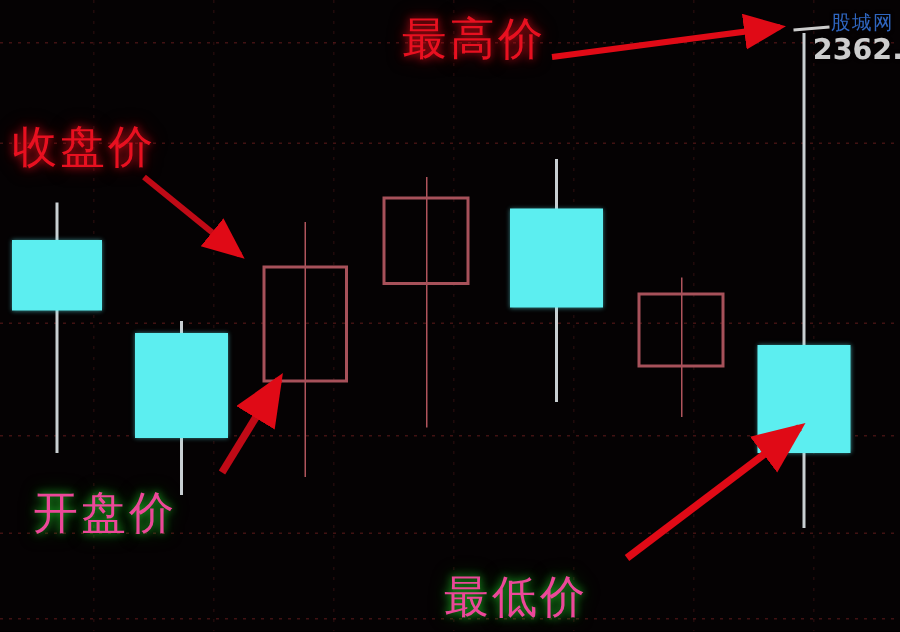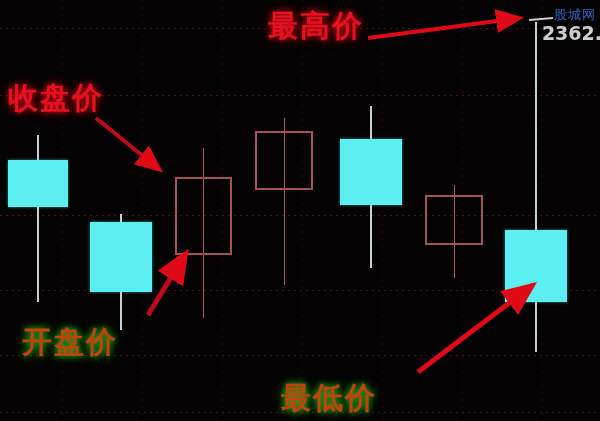--- a/index.html
+++ b/index.html
@@ -28,31 +28,31 @@
   
   .candle{position:absolute;}
   .wick{position:absolute;width:2px;background:#c9cfd2;}
   .wick.red{background:#b0545c;width:1px;}
   .body-cyan{position:absolute;background:#5ceef0;box-shadow:0 0 3px rgba(92,238,240,.55);}
   .body-hollow{position:absolute;border:2px solid #a7515a;background:transparent;}
 
   
   .anno{
     position:absolute;
-    font-weight:bold;
+    font-weight:normal;
     white-space:nowrap;
     letter-spacing:2px;
   }
   .anno.red{
     color:#e81020;
     text-shadow:0 0 6px rgba(230,15,25,.85),0 0 12px rgba(190,10,20,.5);
     font-size:30px;
   }
   .anno.green{
-    color:#c2410c;
+    color:#ec4899;
     text-shadow:0 0 6px rgba(34,232,42,.8),0 0 12px rgba(20,180,30,.5);
     font-size:30px;
   }
   
   .arrowsvg{position:absolute;left:0;top:0;width:600px;height:421px;pointer-events:none;}
   
   #overlay-title{
     position:absolute;
     left:18px;top:157px;
     width:566px;
@@ -148,20 +148,20 @@
 
     <line x1="418" y1="372" x2="533" y2="285" stroke="#e00a16" stroke-width="5" marker-end="url(#ah)"></line>
 
     <line x1="553" y1="18" x2="529" y2="20" stroke="#cccccc" stroke-width="2"></line>
   </svg>
 
   <div id="annotations">
       <div class="anno red" style="left: 268px; top: 6px;">最高价</div>
       <div class="anno red" style="left: 8px; top: 78px;">收盘价</div>
       <div class="anno green" style="left: 22px; top: 322px;">开盘价</div>
-      <div class="anno green" style="left: 281px; top: 378px;">最低价</div>
+      <div class="anno green" style="left: 296px; top: 378px;">最低价</div>
     </div>
 
   <div id="watermark">股城网</div>
   <div id="price-label">2362.</div>
 
 
 </div>
 
 </body></html>

